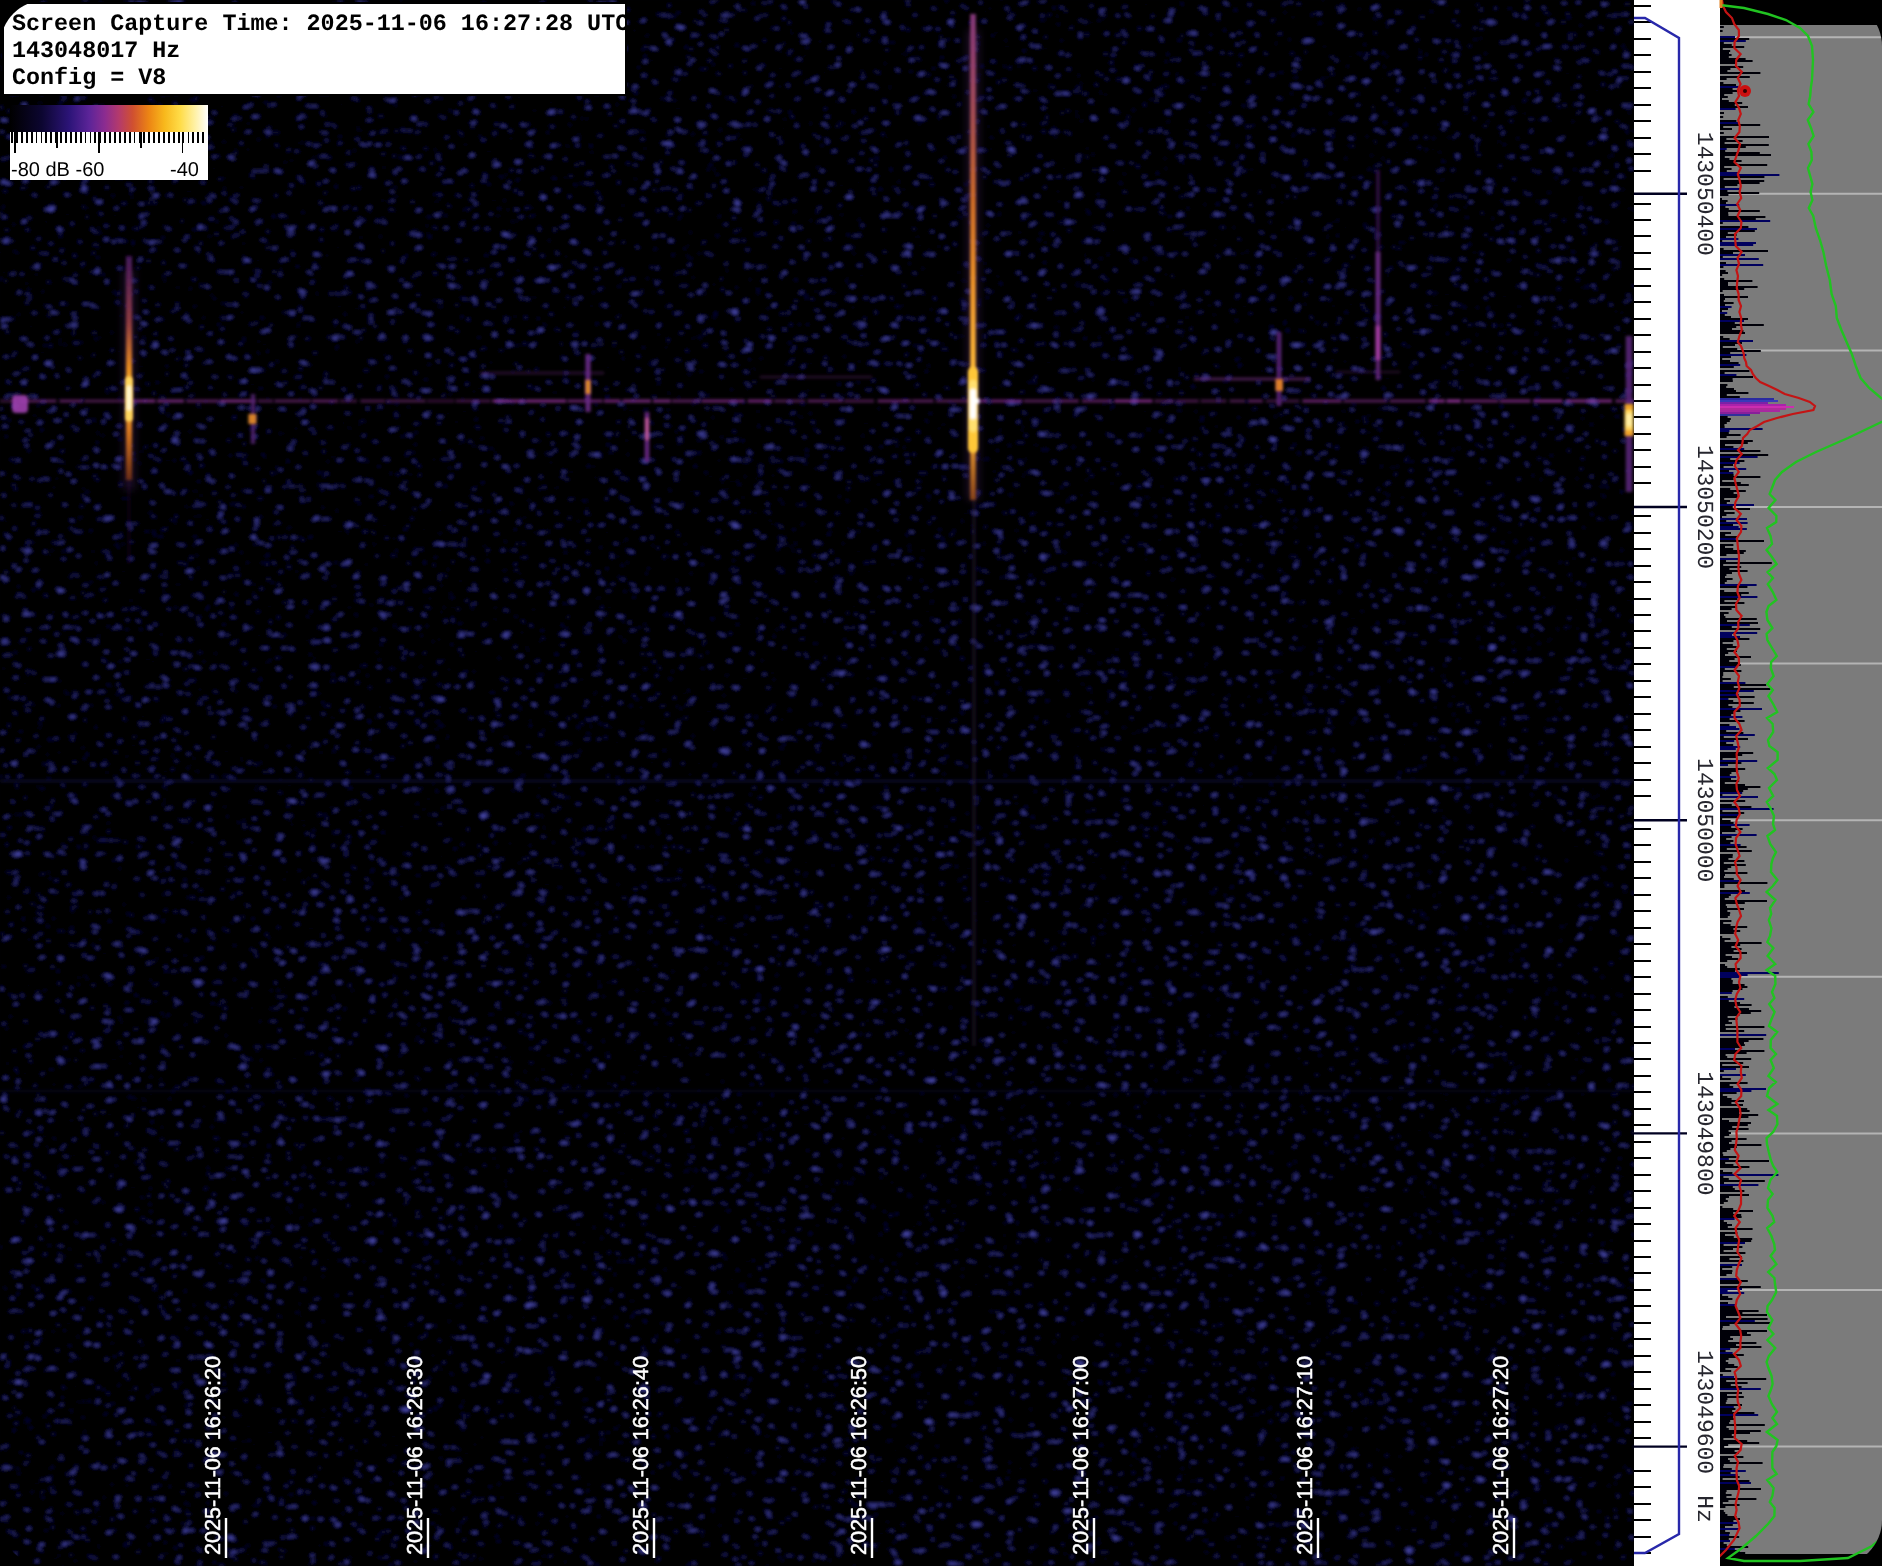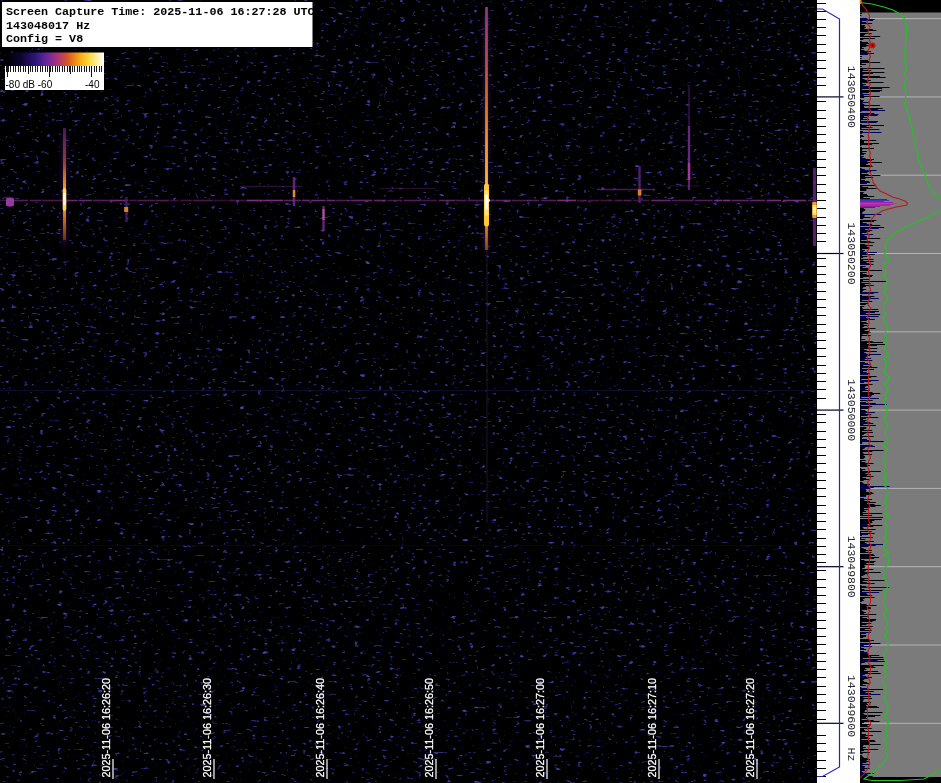--- a/index.html
+++ b/index.html
@@ -1,14 +1,14 @@
 <!DOCTYPE html>
 <html><head><meta charset="utf-8"><style>
 html,body{margin:0;padding:0;background:#000;}
-#wrap{position:relative;width:941px;height:783px;overflow:hidden;}
+#wrap{position:relative;width:941px;height:783px;overflow:hidden;border-radius:23px;}
 </style></head><body>
 <div id="wrap"><svg width="941" height="783" viewBox="0 0 941 783" xmlns="http://www.w3.org/2000/svg">
       <defs>
 <filter id="wn" x="0" y="0" width="100%" height="100%">
  <feTurbulence type="fractalNoise" baseFrequency="0.175 0.31" numOctaves="2" seed="17" result="n"></feTurbulence>
  <feColorMatrix in="n" type="matrix" values="0 0 0 0.28 -0.19  0 0 0 0.28 -0.19  0 0 0 1.72 -1.15  0 0 0 0 1"></feColorMatrix>
  <feGaussianBlur stdDeviation="0.75"></feGaussianBlur>
 </filter>
 <filter id="b1" filterUnits="userSpaceOnUse" x="0" y="0" width="941" height="783">
           <feGaussianBlur stdDeviation="0.7"></feGaussianBlur>

